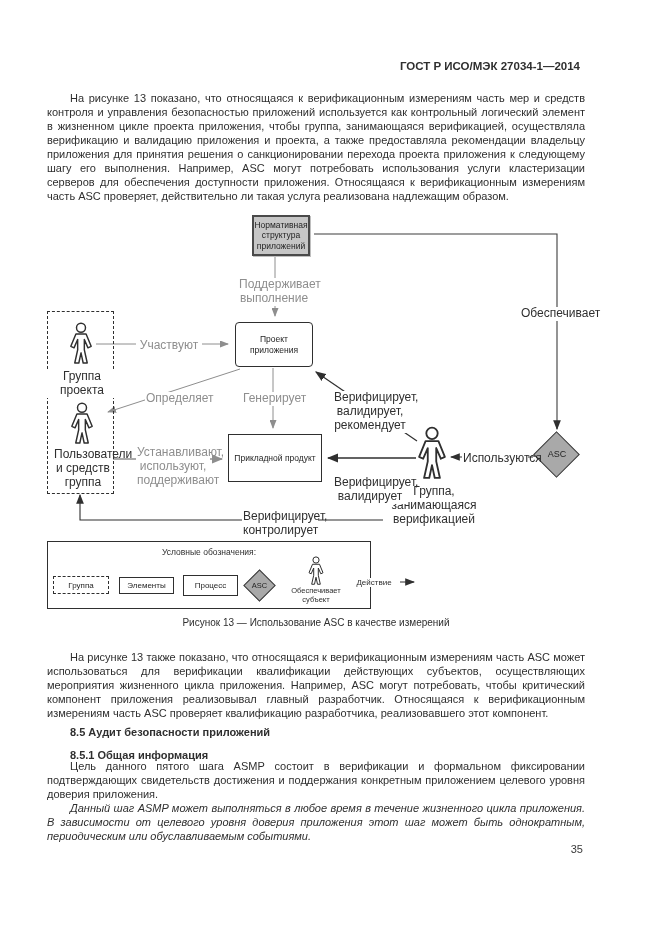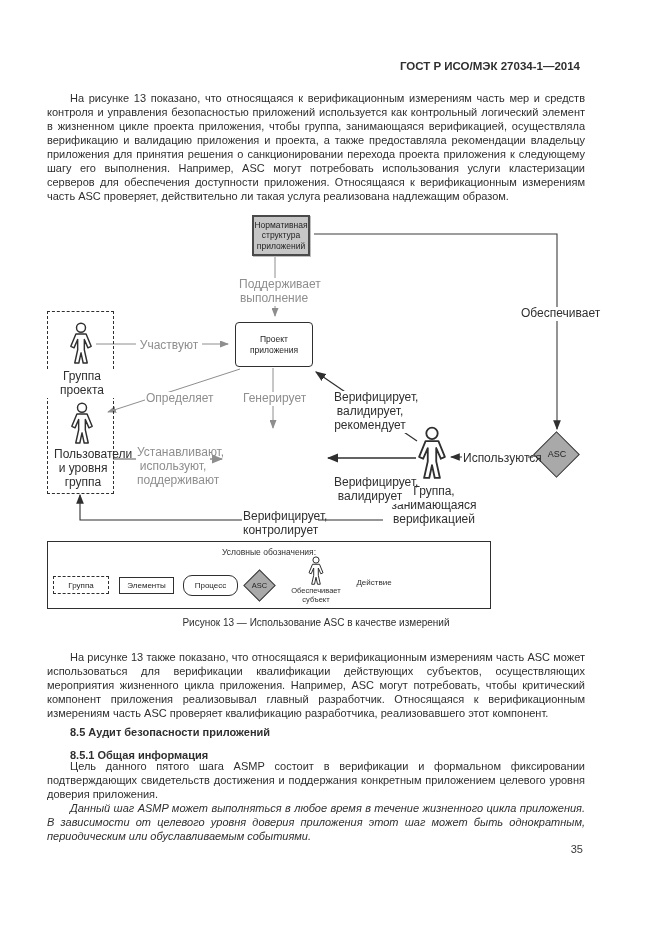--- a/index.html
+++ b/index.html
@@ -27,29 +27,29 @@
   .dashed-frame{position:absolute;box-sizing:border-box;border:1.4px dashed #2f2f2f;background:transparent;}
   .diamond{position:absolute;box-sizing:border-box;background:#a9a9a9;border:1.6px solid #3d3d3d;
         transform:rotate(45deg);}
   .diamond-text{position:absolute;text-align:center;font-size:9px;color:#1f1f1f;}
   .lab{position:absolute;font-size:12px;line-height:1.16;text-align:center;color:#8e8e8e;
         background:#fff;padding:0 1px;}
   .lab.dark{color:#2f2f2f;}
   .person{position:absolute;}
 
   
-  .legend{position:absolute;left:47px;top:541px;width:444px;height:68px;box-sizing:border-box;
+  .legend{position:absolute;left:47px;top:541px;width:324px;height:68px;box-sizing:border-box;
         border:1.5px solid #2f2f2f;background:#fff;}
   .legend .lg-title{position:absolute;left:0;top:5px;width:100%;text-align:center;
         font-size:8.5px;color:#2f2f2f;}
   .lg-item{position:absolute;box-sizing:border-box;display:flex;align-items:center;justify-content:center;
         font-size:8px;color:#1f1f1f;text-align:center;background:#fff;}
   .lg-group{left:5px;top:34px;width:56px;height:18px;border:1.3px dashed #2f2f2f;}
   .lg-elements{left:71px;top:35px;width:55px;height:17px;border:1.3px solid #2f2f2f;}
-  .lg-process{left:135px;top:33px;width:55px;height:21px;border:1.3px solid #2f2f2f;border-radius:9px;}
+  .lg-process{left:135px;top:33px;width:55px;height:21px;border:1.3px solid #2f2f2f;border-radius:0;}
   .lg-diamond{position:absolute;left:200px;top:32px;width:23px;height:23px;background:#a9a9a9;
         border:1.3px solid #3d3d3d;transform:rotate(45deg);box-sizing:border-box;}
   .lg-diamond-text{position:absolute;left:196px;top:39px;width:31px;text-align:center;
         font-size:7.5px;color:#1f1f1f;}
   .lg-actor-label{position:absolute;left:238px;top:45px;width:60px;text-align:center;
         font-size:7.5px;line-height:1.15;color:#2f2f2f;}
   .lg-action{position:absolute;left:300px;top:36px;width:52px;text-align:center;
         font-size:8px;color:#2f2f2f;background:#fff;}
 </style>
 </head>
@@ -106,38 +106,39 @@
   <div class="para" style="top:650px;">На рисунке 13 также показано, что относящаяся к верификационным измерениям часть ASC может использоваться для верификации квалификации действующих субъектов, осуществляющих мероприятия жизненного цикла приложения. Например, ASC могут потребовать, чтобы критический компонент приложения реализовывал главный разработчик. Относящаяся к верификационным измерениям часть ASC проверяет квалификацию разработчика, реализовавшего этот компонент.</div>
   <div class="h-bold" style="top:726px;">8.5 Аудит безопасности приложений</div>
   <div class="h-bold" style="top:749px;">8.5.1 Общая информация</div>
   <div class="para" style="top:759px;">Цель данного пятого шага ASMP состоит в верификации и формальном фиксировании подтверждающих свидетельств достижения и поддержания конкретным приложением целевого уровня доверия приложения.</div>
   <div class="para" style="top:801px;font-style:italic;">Данный шаг ASMP может выполняться в любое время в течение жизненного цикла приложения. В зависимости от целевого уровня доверия приложения этот шаг может быть однократным, периодическим или обуславливаемым событиями.</div>
 
   <div class="node node-gray" style="left:252px;top:215px;width:58px;height:41px;">Нормативная структура приложений</div>
 
   <div class="node node-round" style="left:235px;top:322px;width:78px;height:45px;">Проект приложения</div>
 
+  <div class="node node-rect" style="left:228px;top:434px;width:94px;height:48px;">Прикладной продукт</div>
 
   <div class="dashed-frame" style="left:47px;top:311px;width:67px;height:183px;"></div>
 
   <div class="diamond" style="left:540px;top:438px;width:33px;height:33px;"></div>
   <div class="diamond-text" style="left:540px;top:449px;width:34px;">ASC</div>
 
   <svg class="person" style="left:66px;top:322px;" width="30" height="45" viewBox="0 0 40 62">
       <use href="#person-sym"></use>
     </svg>
   <svg class="person" style="left:67px;top:402px;" width="30" height="45" viewBox="0 0 40 62">
       <use href="#person-sym"></use>
     </svg>
   <svg class="person" style="left:413px;top:426px;" width="38" height="57" viewBox="0 0 40 62">
       <use href="#person-sym"></use>
     </svg>
 
   <div class="lab dark" style="left:41px;top:370px;width:80px;">Группа проекта</div>
-  <div class="lab dark" style="left:53px;top:448px;width:58px;">Пользователи и уровня группа</div>
+  <div class="lab dark" style="left:53px;top:448px;width:58px;">Пользователи и средств группа</div>
   <div class="lab dark" style="left:383px;top:485px;width:100px;">Группа, занимающаяся верификацией</div>
 
   <div class="lab" style="left:238px;top:278px;width:70px;">Поддерживает выполнение</div>
   <div class="lab dark" style="left:520px;top:307px;width:74px;">Обеспечивает</div>
   <div class="lab" style="left:136px;top:339px;width:64px;">Участвуют</div>
   <div class="lab" style="left:145px;top:392px;width:66px;">Определяет</div>
   <div class="lab" style="left:242px;top:392px;width:62px;">Генерирует</div>
   <div class="lab" style="left:136px;top:446px;width:72px;">Устанавливают, используют, поддерживают</div>
   <div class="lab dark" style="left:333px;top:391px;width:72px;">Верифицирует, валидирует, рекомендует</div>
   <div class="lab dark" style="left:333px;top:448px;width:72px;margin-top:28px;">Верифицирует, валидирует</div>

